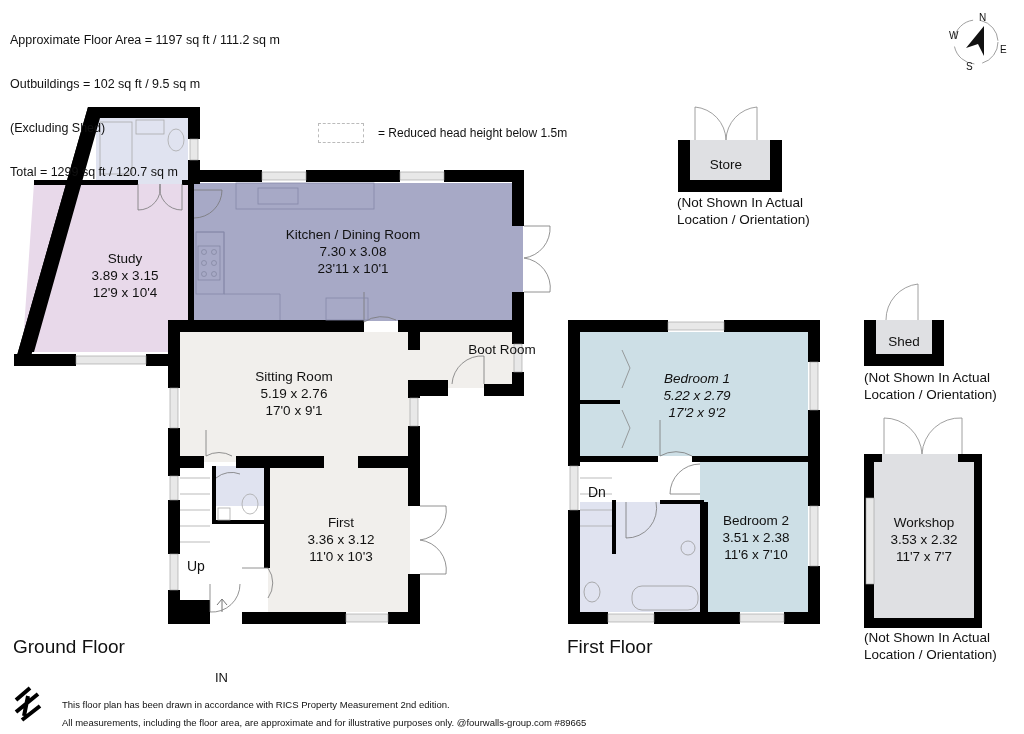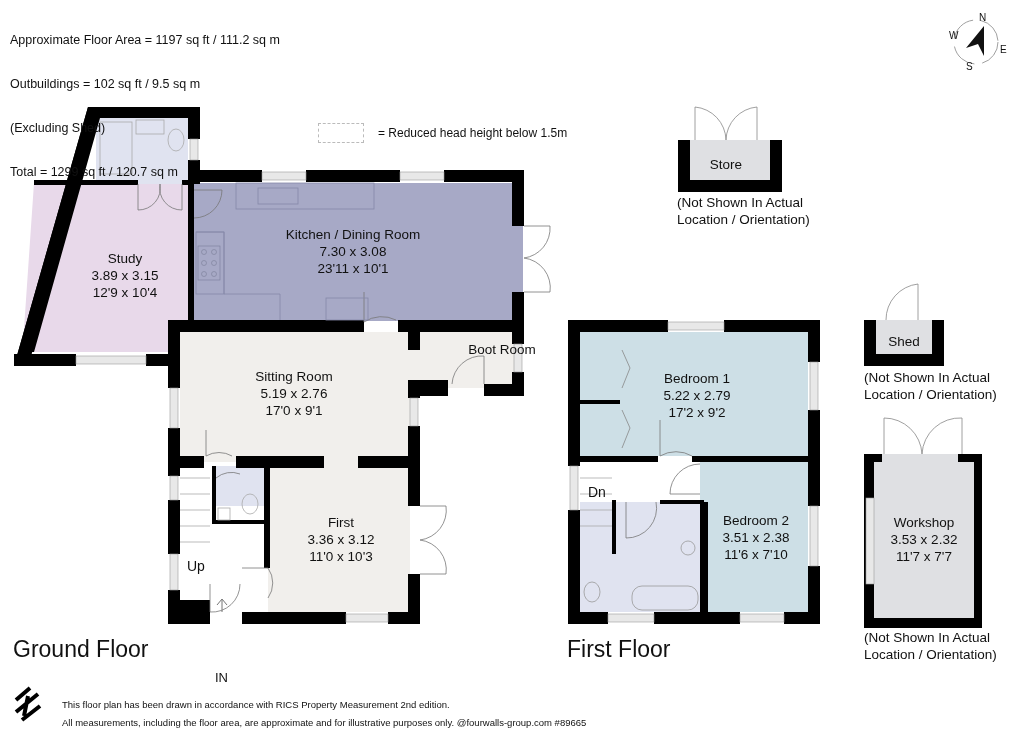--- a/index.html
+++ b/index.html
@@ -3,21 +3,21 @@
 <meta charset="utf-8">
 <style>
   html, body { margin: 0; padding: 0; background: #ffffff; }
   body { width: 1024px; height: 734px; position: relative; overflow: hidden;
          font-family: "Liberation Sans", sans-serif; color: #111; }
   .abs { position: absolute; }
   .areas { left: 10px; top: 4px; font-size: 12.5px; line-height: 16px; }
   .areas div { white-space: nowrap; margin-top: 28px; }
   .legend { left: 318px; top: 123px; font-size: 12px; display: flex; align-items: center; gap: 14px; }
   .legend .box { width: 44px; height: 18px; border: 1px dashed #bbb; }
-  .floor-label { font-size: 23px; text-align: right; }
+  .floor-label { font-size: 19px; text-align: right; }
   .room-label { position: absolute; text-align: center; font-size: 13.5px; line-height: 17px; transform: translateX(-50%); white-space: nowrap; }
   .note { position: absolute; font-size: 13.5px; line-height: 17px; white-space: nowrap; }
   .footer { left: 62px; top: 696px; font-size: 9.5px; line-height: 18px; }
   svg { position: absolute; left: 0; top: 0; }
 </style>
 </head>
 <body>
 
 <svg width="1024" height="734" viewBox="0 0 1024 734">
 
@@ -264,21 +264,21 @@
 </div>
 <div class="room-label" style="left:341px;top:514px;">
   <div>First</div>
   <div>3.36 x 3.12</div>
   <div>11'0 x 10'3</div>
 </div>
 <div class="note" style="left:187px;top:558px;font-size:14px;">Up</div>
 <div class="note" style="left:215px;top:629px;font-size:13px;margin-top:40px;">IN</div>
 <div class="abs floor-label" style="left:13px;top:636px;">Ground Floor</div>
 
-<div class="room-label" style="left:697px;top:370px;">
+<div class="room-label" style="left:697px;top:370px;font-style:italic;">
   <div>Bedroom 1</div>
   <div>5.22 x 2.79</div>
   <div>17'2 x 9'2</div>
 </div>
 <div class="room-label" style="left:756px;top:512px;">
   <div>Bedroom 2</div>
   <div>3.51 x 2.38</div>
   <div>11'6 x 7'10</div>
 </div>
 <div class="note" style="left:588px;top:484px;font-size:14px;">Dn</div>

